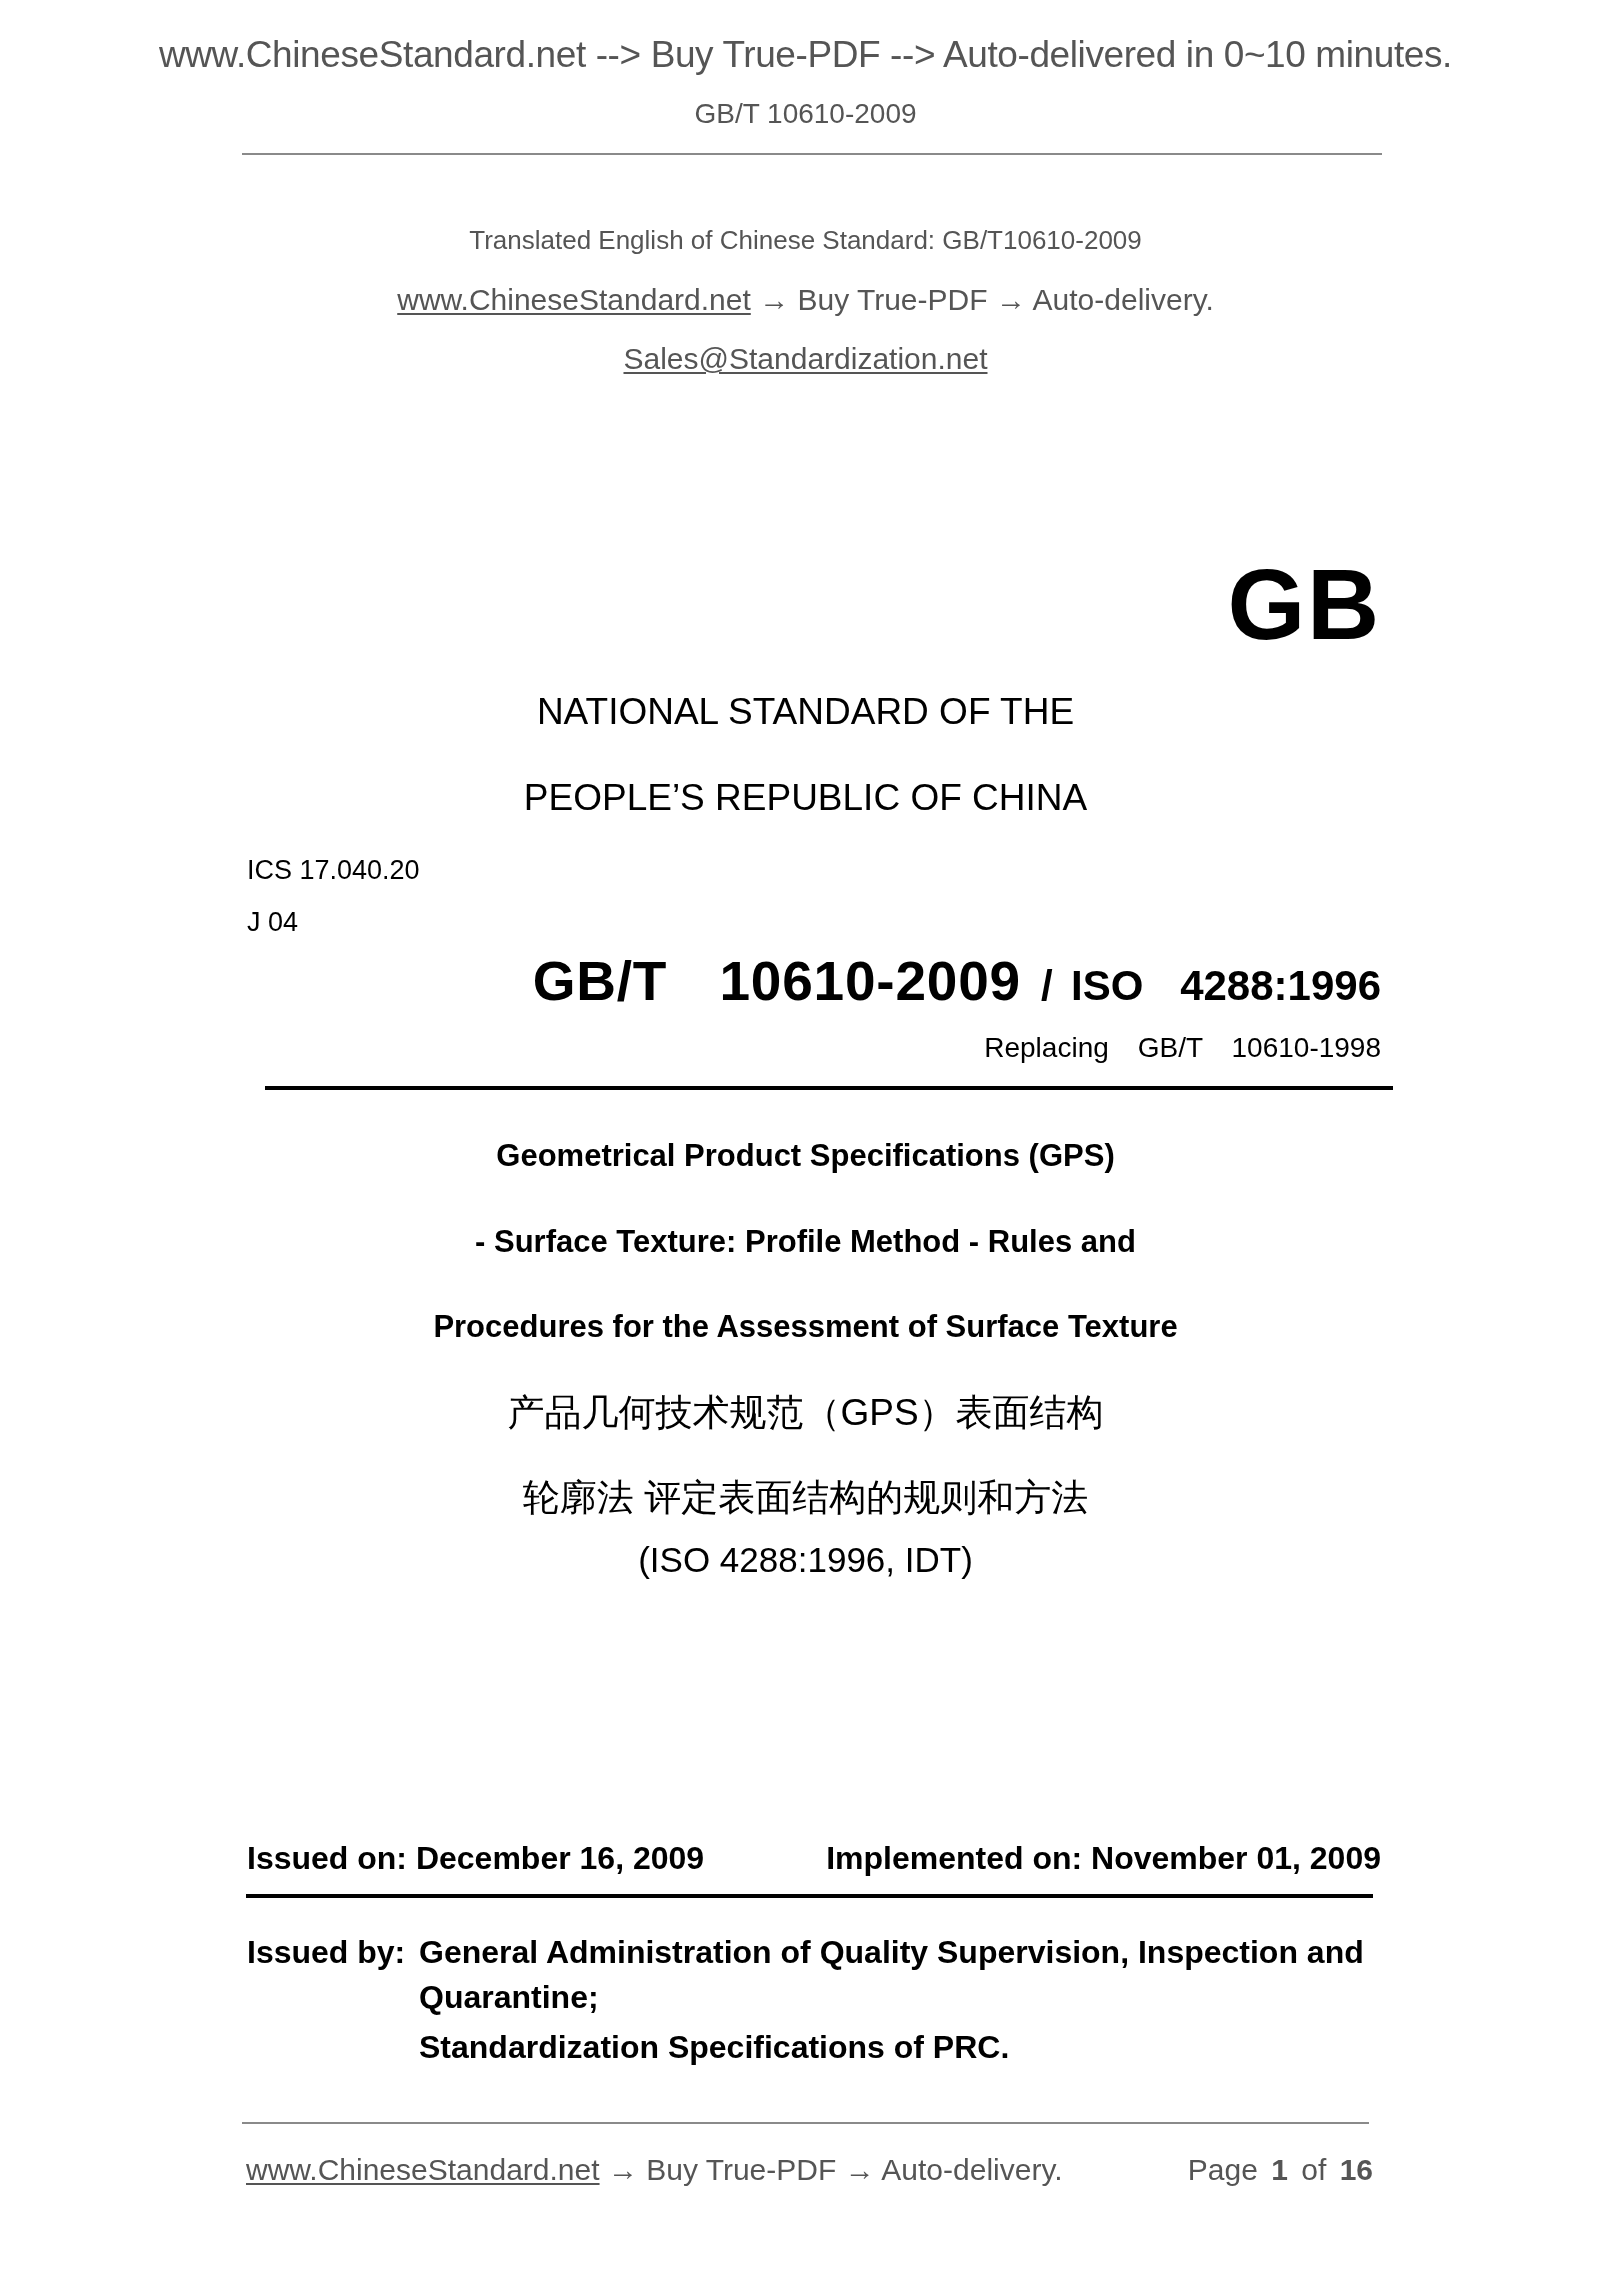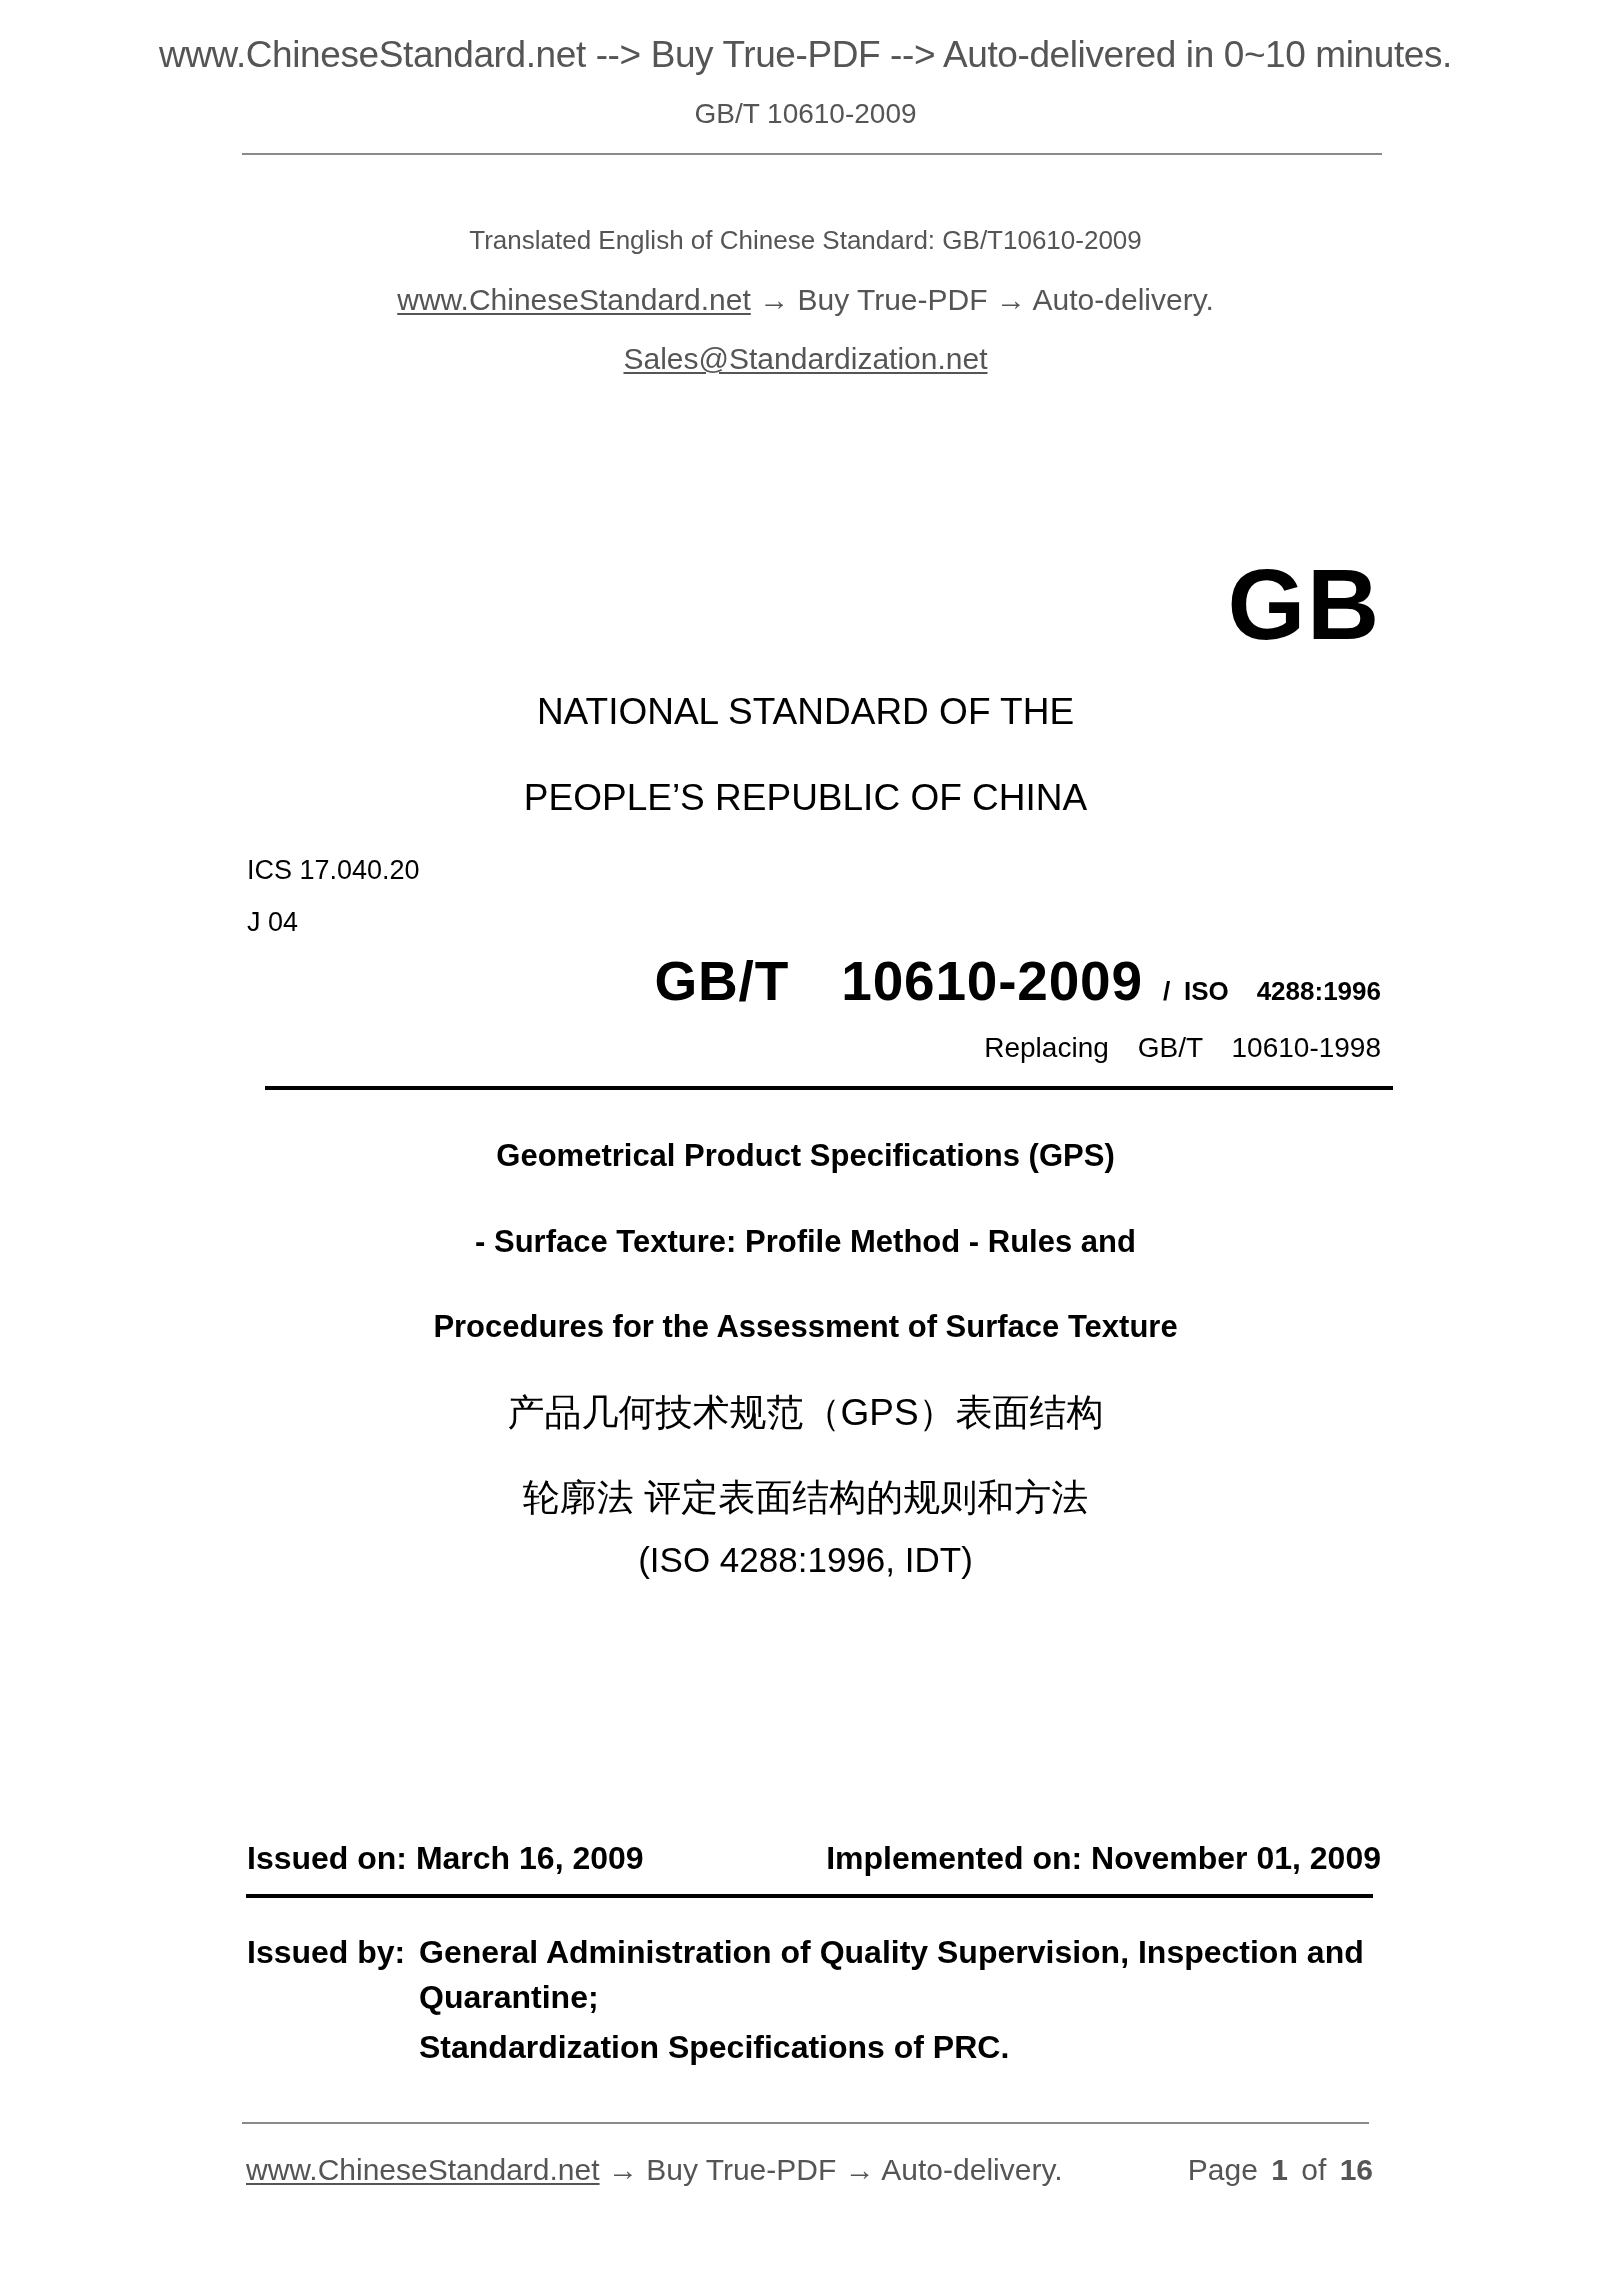--- a/index.html
+++ b/index.html
@@ -78,21 +78,21 @@
       white-space: nowrap;
       text-align: right;
     }
     .std-main {
       font-size: 55px;
       font-weight: bold;
       letter-spacing: 0.8px;
       word-spacing: 10px;
     }
     .std-iso {
-      font-size: 26px;
+      font-size: 42px;
       font-weight: bold;
       word-spacing: 6.7px;
       margin-left: 20px;
     }
     .replacing {
       right: 242px;
       top: 1031px;
       font-size: 28px;
       line-height: 33px;
       word-spacing: 6.7px;
@@ -167,21 +167,21 @@
 <div class="abs rule-thick" style="left:265px; width:1128px; top:1086px;"></div>
 
 <div class="abs center-x title-en" style="top:1131px;">Geometrical Product Specifications (GPS)</div>
 <div class="abs center-x title-en" style="top:1217px;">- Surface Texture: Profile Method - Rules and</div>
 <div class="abs center-x title-en" style="top:1302px;">Procedures for the Assessment of Surface Texture</div>
 
 <div class="abs center-x title-cn" style="top:1391px;">产品几何技术规范（GPS）表面结构</div>
 <div class="abs center-x title-cn" style="top:1476px;">轮廓法  评定表面结构的规则和方法</div>
 <div class="abs center-x iso-idt" style="top:1539px;">(ISO 4288:1996, IDT)</div>
 
-<div class="abs dates" style="left:247px;">Issued on: March 16, 2009</div>
+<div class="abs dates" style="left:247px;">Issued on: December 16, 2009</div>
 <div class="abs dates" style="right:242px; text-align:right;">Implemented on: November 01, 2009</div>
 
 <div class="abs rule-thick" style="left:246px; width:1127px; top:1894px;"></div>
 
 <div class="abs issued-by" style="left:247px; top:1933px;">Issued by:</div>
 <div class="abs issued-by" style="left:419px; top:1933px;">General Administration of Quality Supervision, Inspection and</div>
 <div class="abs issued-by" style="left:419px; top:1978px;">Quarantine;</div>
 <div class="abs issued-by" style="left:419px; top:2028px;">Standardization Specifications of PRC.</div>
 
 <div class="abs rule-thin" style="left:242px; width:1127px; top:2122px;"></div>

